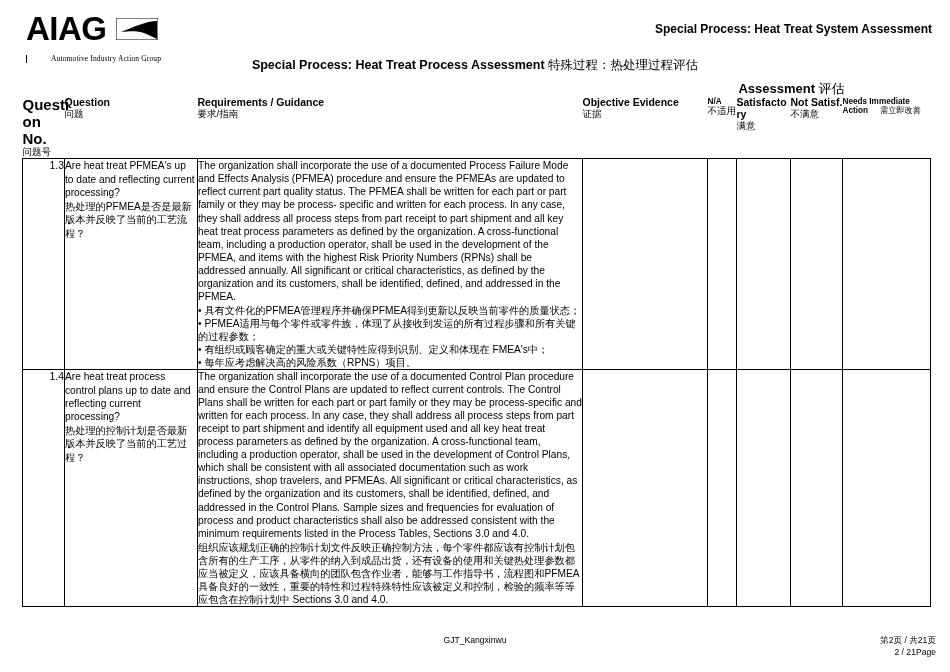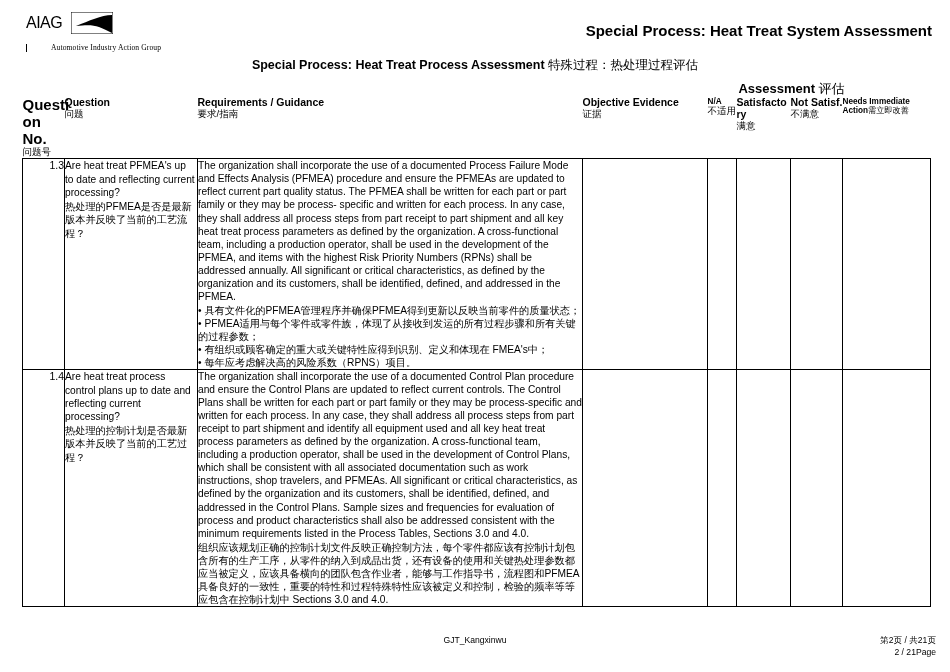--- a/index.html
+++ b/index.html
@@ -27,22 +27,22 @@
     top: 12px;
     width: 240px;
   }
   .logo-row {
     display: flex;
     align-items: center;
     gap: 9px;
   }
   .logo-word {
     font-family: "Liberation Sans", sans-serif;
-    font-weight: normal;
-    font-size: 16px;
+    font-weight: bold;
+    font-size: 33px;
     letter-spacing: -0.5px;
     line-height: 1;
   }
   .logo-mark {
     width: 42px;
     height: 22px;
     position: relative;
     overflow: hidden;
   }
   .logo-mark svg { display: block; }
@@ -53,21 +53,21 @@
     letter-spacing: 0.1px;
     padding-left: 24px;
     border-left: 1px solid #000;
     line-height: 1.1;
     display: inline-block;
   }
   .doc-head-right {
     position: absolute;
     right: 18px;
     top: 22px;
-    font-size: 15px;
+    font-size: 12px;
     font-weight: bold;
     white-space: nowrap;
     margin-left: 12px;
   }
   .doc-title {
     position: absolute;
     left: 0;
     right: 0;
     top: 57px;
     text-align: center;
@@ -126,20 +126,21 @@
   }
   .hdr .small-en {
     font-weight: bold;
     font-size: 8.2px;
     line-height: 1.12;
     display: block;
   }
   .hdr .inline-zh {
     font-weight: normal;
     font-size: 8.2px;
+    margin-left: 12px;
   }
   .hdr-qno .en { font-size: 15px; text-align: left; }
   .hdr-qno { text-align: left !important; }
 
   .body-row td {
     border: 1px solid #000000;
   }
   .c-qno {
     text-align: right;
     vertical-align: middle;

